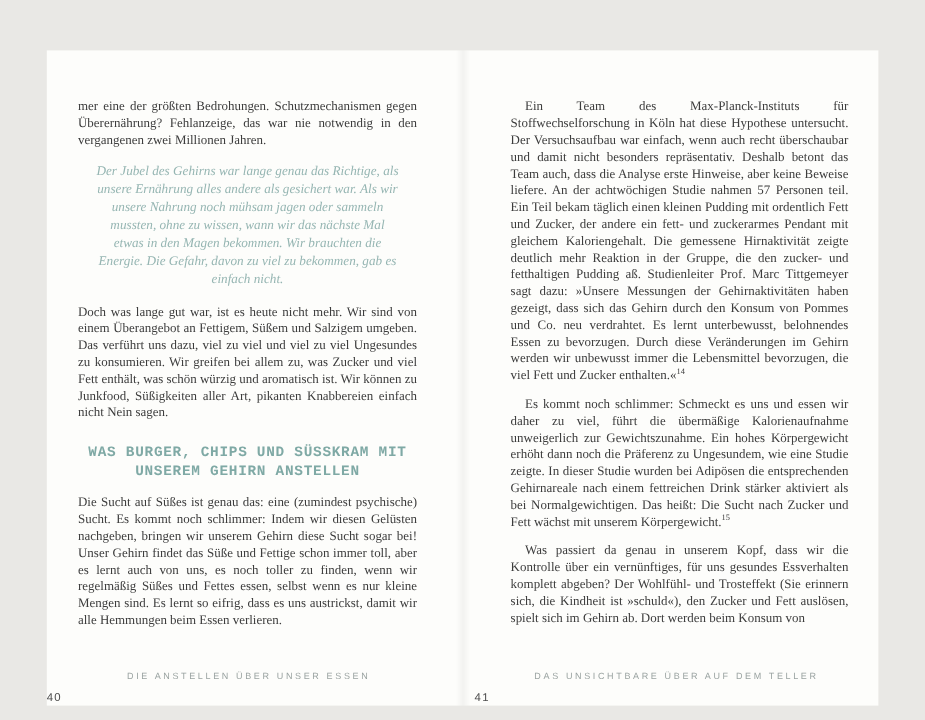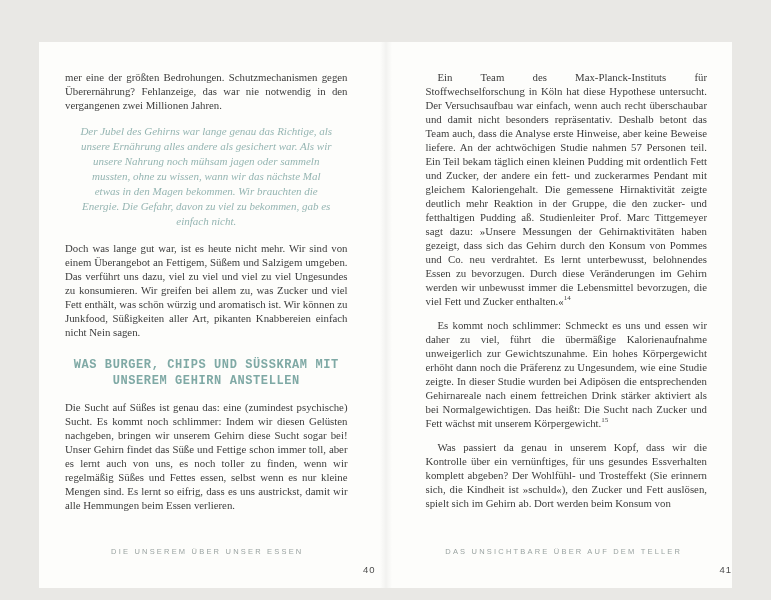--- a/index.html
+++ b/index.html
@@ -31,20 +31,21 @@
     width: 12px;
     transform: translateX(-50%);
     background: linear-gradient(90deg, rgba(0,0,0,0) 0%, rgba(0,0,0,0.045) 50%, rgba(0,0,0,0) 100%);
     pointer-events: none;
   }
   .page {
     position: relative;
     width: 50%;
     height: 100%;
     box-sizing: border-box;
+    margin-top: 12px;
   }
   .page-left .content {
     position: absolute;
     top: 28px;
     left: 26px;
     right: 38px;
   }
   .page-right .content {
     position: absolute;
     top: 28px;
@@ -99,21 +100,21 @@
     color: #9aa3a1;
     white-space: nowrap;
   }
   .page-left .running-title { padding-right: 10px; }
   .page-right .running-title { padding-left: 10px; }
   .page-number {
     position: absolute;
     bottom: 13px;
     left: 0;
     right: 0;
-    text-align: right;
+    text-align: left;
     font-family: "Liberation Sans", sans-serif;
     font-size: 9.5px;
     letter-spacing: 1px;
     color: #4c4c4c;
   }
   .page-left .page-number { padding-right: 10px; }
   .page-right .page-number { padding-left: 10px; }
 </style>
 </head>
 <body>
@@ -121,21 +122,21 @@
 <div class="spread">
 
   <div class="page page-left">
     <div class="content">
       <p class="body-text">mer eine der größten Bedrohungen. Schutzmechanismen gegen Überernährung? Fehlanzeige, das war nie notwendig in den vergangenen zwei Millionen Jahren.</p>
       <div class="pull-quote">Der Jubel des Gehirns war lange genau das Richtige, als unsere Ernährung alles andere als gesichert war. Als wir unsere Nahrung noch mühsam jagen oder sammeln mussten, ohne zu wissen, wann wir das nächste Mal etwas in den Magen bekommen. Wir brauchten die Energie. Die Gefahr, davon zu viel zu bekommen, gab es einfach nicht.</div>
       <p class="body-text">Doch was lange gut war, ist es heute nicht mehr. Wir sind von einem Überangebot an Fettigem, Süßem und Salzigem umgeben. Das verführt uns dazu, viel zu viel und viel zu viel Ungesundes zu konsumieren. Wir greifen bei allem zu, was Zucker und viel Fett enthält, was schön würzig und aromatisch ist. Wir können zu Junkfood, Süßigkeiten aller Art, pikanten Knabbereien einfach nicht Nein sagen.</p>
       <h2 class="section-heading">WAS BURGER, CHIPS UND SÜSSKRAM MIT UNSEREM GEHIRN ANSTELLEN</h2>
       <p class="body-text">Die Sucht auf Süßes ist genau das: eine (zumindest psychische) Sucht. Es kommt noch schlimmer: Indem wir diesen Gelüsten nachgeben, bringen wir unserem Gehirn diese Sucht sogar bei! Unser Gehirn findet das Süße und Fettige schon immer toll, aber es lernt auch von uns, es noch toller zu finden, wenn wir regelmäßig Süßes und Fettes essen, selbst wenn es nur kleine Mengen sind. Es lernt so eifrig, dass es uns austrickst, damit wir alle Hemmungen beim Essen verlieren.</p>
     </div>
-    <div class="running-title">DIE UNSEREM ÜBER UNSER ESSEN</div>
+    <div class="running-title">DIE ANSTELLEN ÜBER UNSER ESSEN</div>
     <div class="page-number">40</div>
   </div>
 
   <div class="page page-right">
     <div class="content">
       <p class="body-text indent"><span>Ein Team des Max-Planck-Instituts für Stoffwechselforschung in Köln hat diese Hypothese untersucht. Der Versuchsaufbau war einfach, wenn auch recht überschaubar und damit nicht besonders repräsentativ. Deshalb betont das Team auch, dass die Analyse erste Hinweise, aber keine Beweise liefere. An der achtwöchigen Studie nahmen 57 Personen teil. Ein Teil bekam täglich einen kleinen Pudding mit ordentlich Fett und Zucker, der andere ein fett- und zuckerarmes Pendant mit gleichem Kaloriengehalt. Die gemessene Hirnaktivität zeigte deutlich mehr Reaktion in der Gruppe, die den zucker- und fetthaltigen Pudding aß. Studienleiter Prof. Marc Tittgemeyer sagt dazu: »Unsere Messungen der Gehirnaktivitäten haben gezeigt, dass sich das Gehirn durch den Konsum von Pommes und Co. neu verdrahtet. Es lernt unterbewusst, belohnendes Essen zu bevorzugen. Durch diese Veränderungen im Gehirn werden wir unbewusst immer die Lebensmittel bevorzugen, die viel Fett und Zucker enthalten.«</span><sup class="footnote">14</sup></p>
       <p class="body-text indent"><span>Es kommt noch schlimmer: Schmeckt es uns und essen wir daher zu viel, führt die übermäßige Kalorienaufnahme unweigerlich zur Gewichtszunahme. Ein hohes Körpergewicht erhöht dann noch die Präferenz zu Ungesundem, wie eine Studie zeigte. In dieser Studie wurden bei Adipösen die entsprechenden Gehirnareale nach einem fettreichen Drink stärker aktiviert als bei Normalgewichtigen. Das heißt: Die Sucht nach Zucker und Fett wächst mit unserem Körpergewicht.</span><sup class="footnote">15</sup></p>
       <p class="body-text indent"><span>Was passiert da genau in unserem Kopf, dass wir die Kontrolle über ein vernünftiges, für uns gesundes Essverhalten komplett abgeben? Der Wohlfühl- und Trosteffekt (Sie erinnern sich, die Kindheit ist »schuld«), den Zucker und Fett auslösen, spielt sich im Gehirn ab. Dort werden beim Konsum von</span></p>
     </div>
     <div class="running-title">DAS UNSICHTBARE ÜBER AUF DEM TELLER</div>

